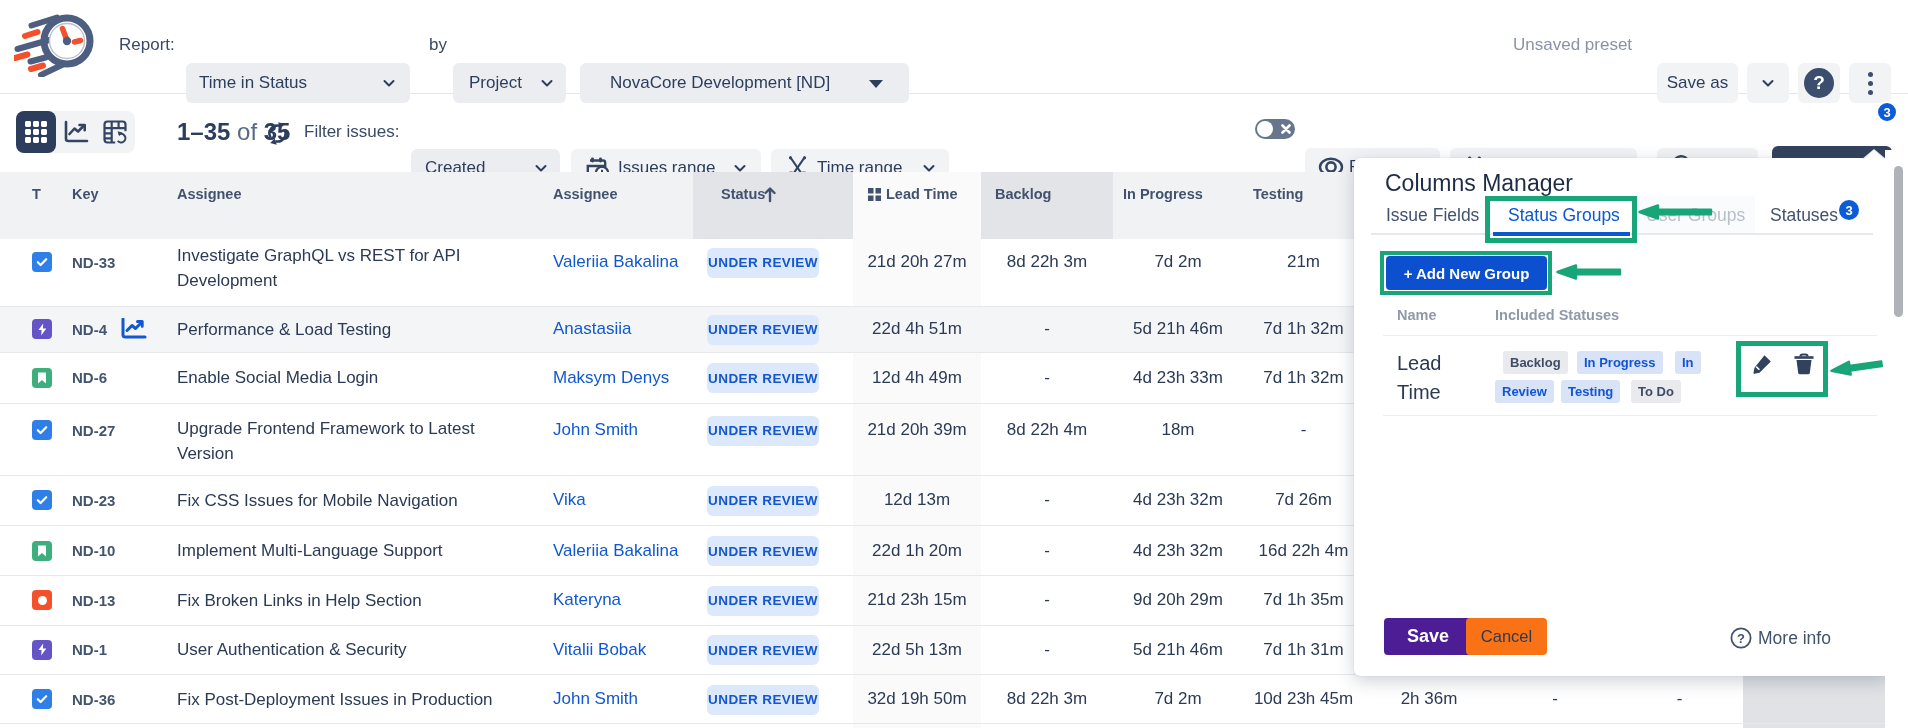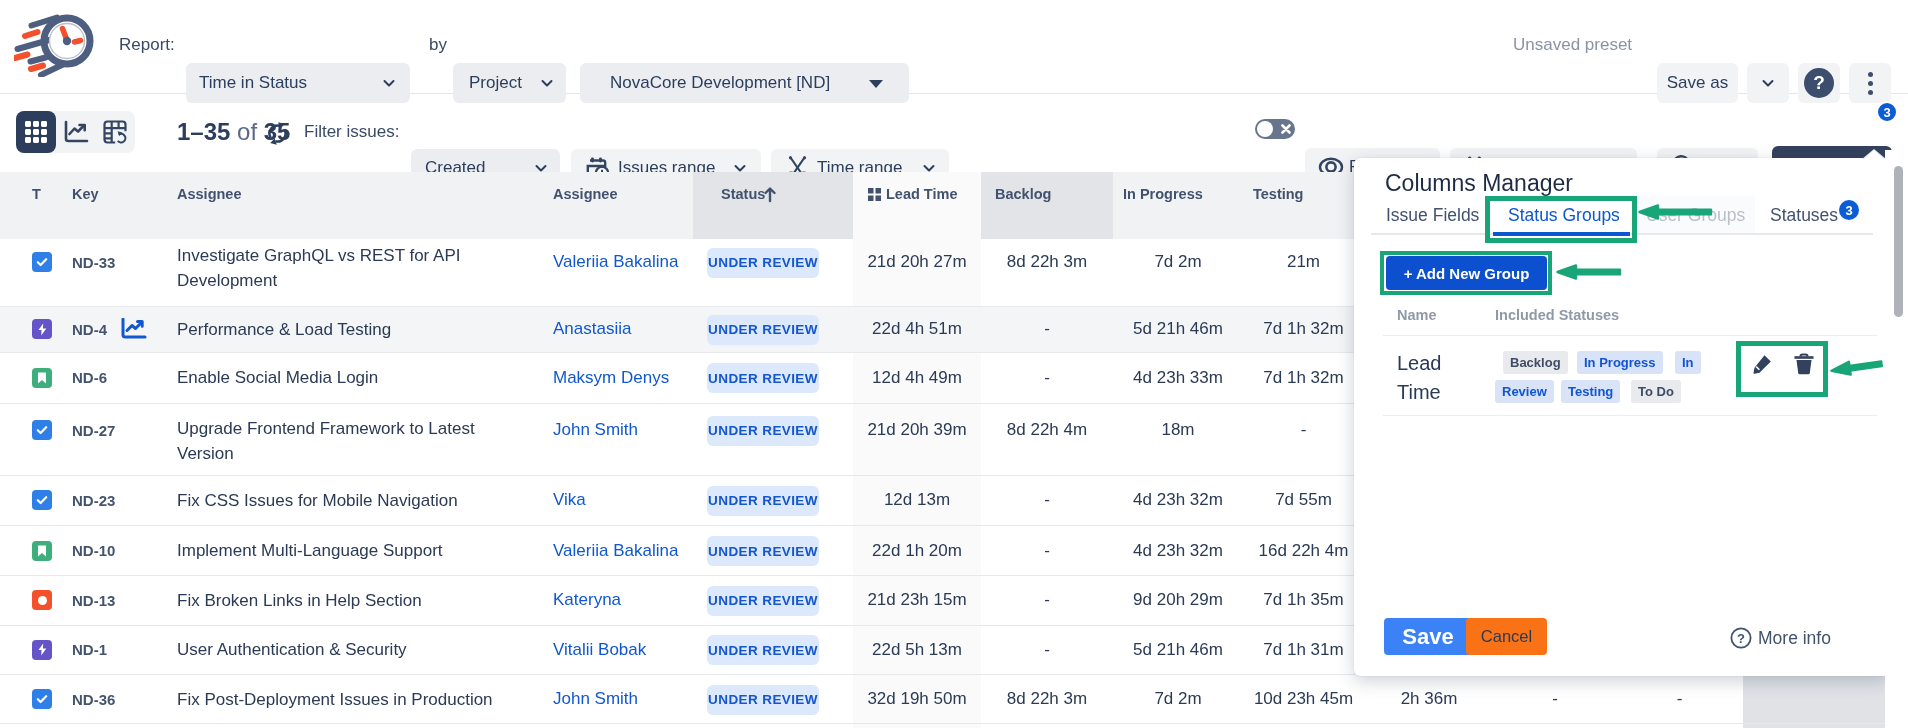--- a/index.html
+++ b/index.html
@@ -365,21 +365,21 @@
             </svg>
           </span>
         </div>
 <div class="cell key" style="left:72px;top:0px;">ND-23</div>
 <div class="cell" style="left:177px;top:0px;max-width:350px;line-height:25px;">Fix CSS Issues for Mobile Navigation</div>
 <div class="cell asg" style="left:553px;top:0px;">Vika</div>
 <div class="chip" style="left:707px;top:10.25px;">UNDER REVIEW</div>
 <div class="cell cc" style="left:853px;width:128px;top:0px;">12d 13m</div>
 <div class="cell cc" style="left:981px;width:132px;top:0px;">-</div>
 <div class="cell cc" style="left:1113px;width:130px;top:0px;">4d 23h 32m</div>
-<div class="cell cc" style="left:1243px;width:121px;top:0px;">7d 55m</div>
+<div class="cell cc" style="left:1243px;width:121px;top:0px;">7d 26m</div>
 </div>
 <div class="row" style="top:354px;height:50px;border-bottom:1px solid #e7e8eb;">
 <div class="cell" style="left:32px;top:0px;">
           <span style="display:inline-flex;width:20px;height:20px;border-radius:4px;background:#3eae7c;align-items:center;justify-content:center;">
             <svg width="10" height="12" viewBox="0 0 10 12">
               <path d="M1 0.5 H9 V11.5 L5 8 L1 11.5 Z" fill="#fff"></path>
             </svg>
           </span>
         </div>
 <div class="cell key" style="left:72px;top:0px;">ND-10</div>
@@ -473,21 +473,21 @@
         </svg>
       </div>
       <div class="abs" style="left:438px;top:194px;">
         <svg width="24" height="24" viewBox="0 0 24 24">
           <path d="M2.5 5.5 h19" stroke="#32415e" stroke-width="2.6"></path>
           <path d="M8.5 4.5 a2 2 0 0 1 2 -2 h3 a2 2 0 0 1 2 2" fill="none" stroke="#32415e" stroke-width="2.2"></path>
           <path d="M4.5 8 L6.2 21 Q6.4 22.3 7.7 22.3 H16.3 Q17.6 22.3 17.8 21 L19.5 8 Z" fill="#32415e"></path>
         </svg>
       </div>
       <div class="abs" style="left:29px;top:257px;width:494px;height:1px;background:#ecedef;"></div>
-      <div class="abs" style="left:30px;top:460px;width:88px;height:37px;background:#3b82f6;border-radius:4px;color:#fff;display:flex;align-items:center;justify-content:center;font-size:22px;font-weight:bold;">Save</div>
+      <div class="abs" style="left:30px;top:460px;width:88px;height:37px;background:#4c1d95;border-radius:4px;color:#fff;display:flex;align-items:center;justify-content:center;font-size:18px;font-weight:bold;">Save</div>
       <div class="abs" style="left:112px;top:460px;width:81px;height:37px;background:#f97316;border-radius:4px;color:#2c3a54;display:flex;align-items:center;justify-content:center;font-size:16.5px;">Cancel</div>
       <div class="abs" style="left:376px;top:469px;">
         <svg width="22" height="22" viewBox="0 0 22 22">
           <circle cx="11" cy="11" r="9.6" fill="none" stroke="#42526e" stroke-width="1.8"></circle>
           <text x="11" y="15.5" text-anchor="middle" font-size="13" font-weight="bold" fill="#42526e" font-family="Liberation Sans, sans-serif">?</text>
         </svg>
       </div>
       <div class="abs" style="left:404px;top:470px;font-size:17.5px;color:#42526e;">More info</div>
     </div>
   <div class="abs" style="left:1862px;top:148.5px;width:0;height:0;border-left:12px solid transparent;border-right:12px solid transparent;border-bottom:10px solid #e3e6ec;"></div>

